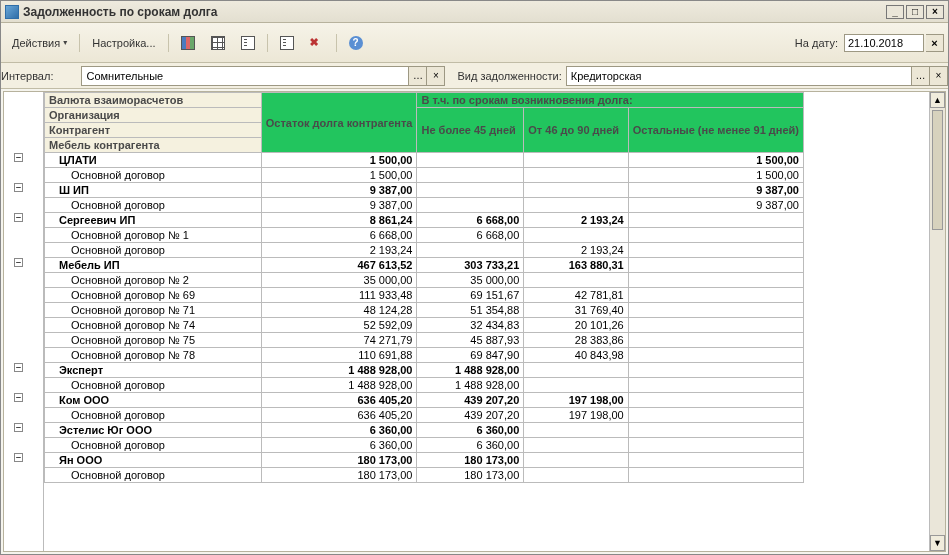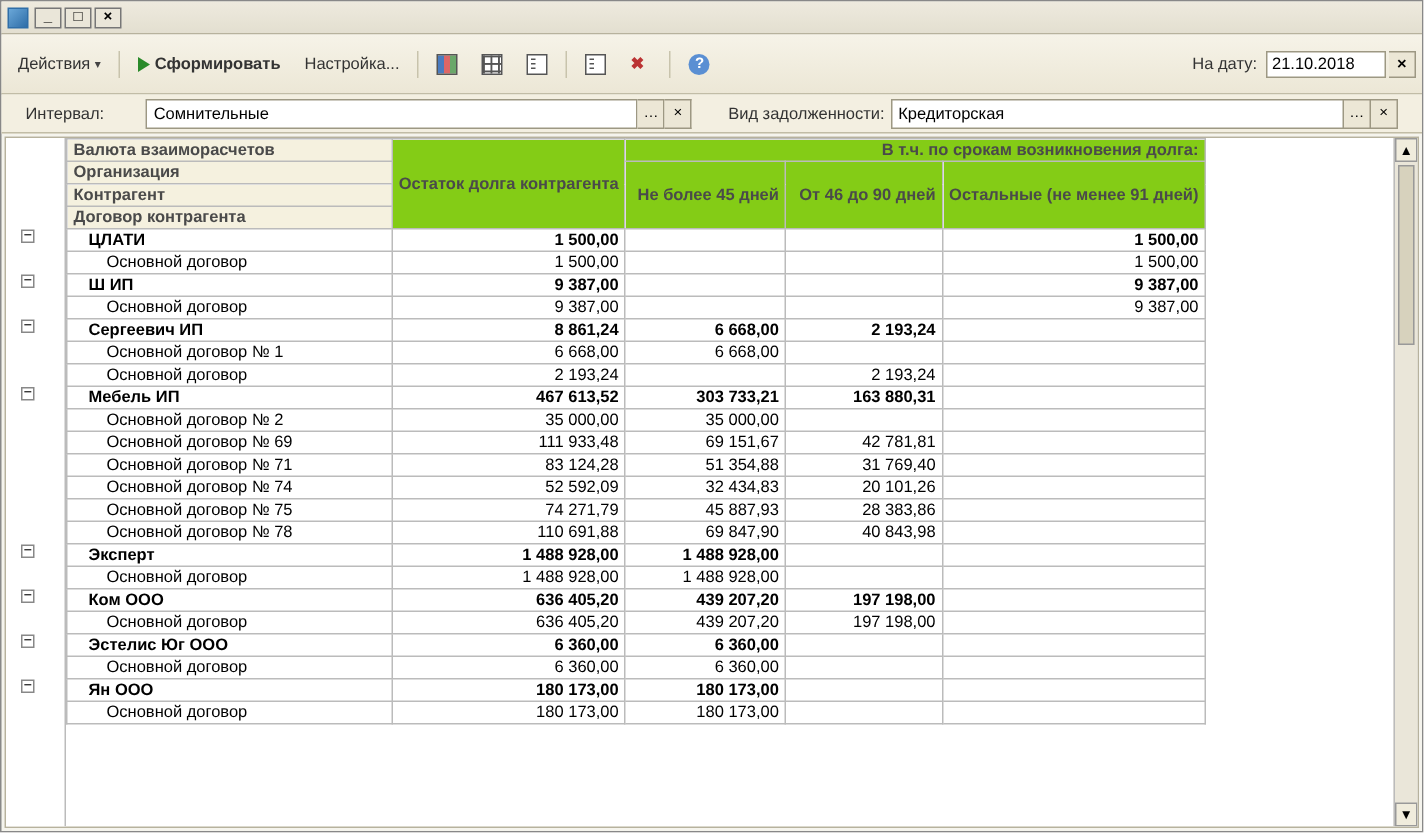--- a/index.html
+++ b/index.html
@@ -80,21 +80,21 @@
   .date-clear {
     width: 18px; height: 18px;
     border: 1px solid #9d9883; border-left: none;
     background: #ece7d6;
     text-align: center; line-height: 16px;
     font-weight: bold;
     font-family: sans-serif;
   }
   .filterbar {
     height: 26px;
-    padding: 3px 16px;
+    padding: 3px 0;
     display: flex;
     align-items: center;
     gap: 4px;
     background: #f3efe1;
     border-bottom: 1px solid #c1bca6;
   }
   .filterbar label { color: #333; }
   .combo {
     display: flex;
     height: 20px;
@@ -157,24 +157,24 @@
   }
   table.rpt th, table.rpt td {
     border: 1px solid #bbb;
     padding: 1px 4px;
     font-size: 11px;
     height: 14px;
     white-space: nowrap;
     overflow: hidden;
   }
   table.rpt th {
-    background: #84cc16;
+    background: #22c55e;
     font-weight: bold;
     color: #4a4a4a;
-    text-align: right;
+    text-align: left;
   }
   .hrow th.lbl { text-align: left; font-weight: bold; background:#f5f1df;}
   td.lbl { text-align: left; }
   td.num { text-align: right; }
   tr.group td.lbl { font-weight: bold; }
   tr.group td.num { font-weight: bold; }
   .indent1 { padding-left: 14px !important; }
   .indent2 { padding-left: 26px !important; margin-left: 24px; }
   .vscroll {
     position:absolute;
@@ -204,37 +204,34 @@
   .ic-x{color:#b33;font-weight:bold;}
   .ic-help{width:14px;height:14px;border-radius:50%;background:#5a8fd3;color:#fff;text-align:center;line-height:14px;font-size:10px;font-weight:bold;}
 </style>
 </head>
 <body>
 
 <div class="window">
 
   <div class="titlebar">
     <span class="title-icon"></span>
+    <span class="title">Задолженность по срокам долга</span>
     <div class="win-btns">
       <div class="win-btn">_</div>
       <div class="win-btn">□</div>
       <div class="win-btn">×</div>
     </div>
   </div>
 
   <div class="toolbar">
     <div class="tbtn">
       <span>Действия</span>
       <span class="ic-dd">▾</span>
     </div>
     <div class="tb-sep"></div>
-    <div class="tbtn">
-      <span class="ic ic-play"></span>
-      <b>Сформировать</b>
-    </div>
     <div class="tbtn">
       <span>Настройка...</span>
     </div>
     <div class="tb-sep"></div>
     <div class="tbtn">
         <span class="ic ic-chart"></span>
       </div>
     <div class="tbtn">
         <span class="ic ic-grid"></span>
       </div>
@@ -259,21 +256,21 @@
     <div class="date-clear">×</div>
   </div>
 
   <div class="filterbar">
     <label>Интервал:</label>
     <div class="combo" style="flex:0 0 360px">
       <input style="width: 328px; margin-left: 24px;" value="Сомнительные">
       <div class="cbtn">…</div>
       <div class="cbtn">×</div>
     </div>
-    <label style="margin-left:20px">Вид задолженности:</label>
+    <label style="margin-left:8px">Вид задолженности:</label>
     <div class="combo" style="flex:1">
       <input style="flex: 1 1 0%; width: 100%;" value="Кредиторская">
       <div class="cbtn">…</div>
       <div class="cbtn">×</div>
     </div>
   </div>
 
   <div class="report-area">
     <div class="outline-col" id="outline-col">
         <div class="outline-node">
@@ -326,21 +323,21 @@
           <tr class="hrow">
             <th class="lbl">Организация</th>
             <th rowspan="3" style="width:115px">Не более 45 дней</th>
             <th rowspan="3" style="width:115px">От 46 до 90 дней</th>
             <th rowspan="3" style="width:115px">Остальные (не менее 91 дней)</th>
           </tr>
           <tr class="hrow">
               <th class="lbl">Контрагент</th>
             </tr>
           <tr class="hrow">
-              <th class="lbl">Договор контрагента</th>
+              <th class="lbl">Мебель контрагента</th>
             </tr>
         </thead>
         <tbody id="report-body">
             <tr class="group">
               <td class="lbl indent1">ЦЛАТИ</td>
               <td class="num">1 500,00</td>
               <td class="num"></td>
               <td class="num"></td>
               <td class="num">1 500,00</td>
             </tr>
@@ -402,21 +399,21 @@
             </tr>
             <tr>
               <td class="lbl indent2">Основной договор    № 69</td>
               <td class="num">111 933,48</td>
               <td class="num">69 151,67</td>
               <td class="num">42 781,81</td>
               <td class="num"></td>
             </tr>
             <tr>
               <td class="lbl indent2">Основной договор    № 71</td>
-              <td class="num">83 124,28</td>
+              <td class="num">48 124,28</td>
               <td class="num">51 354,88</td>
               <td class="num">31 769,40</td>
               <td class="num"></td>
             </tr>
             <tr>
               <td class="lbl indent2">Основной договор    № 74</td>
               <td class="num">52 592,09</td>
               <td class="num">32 434,83</td>
               <td class="num">20 101,26</td>
               <td class="num"></td>

